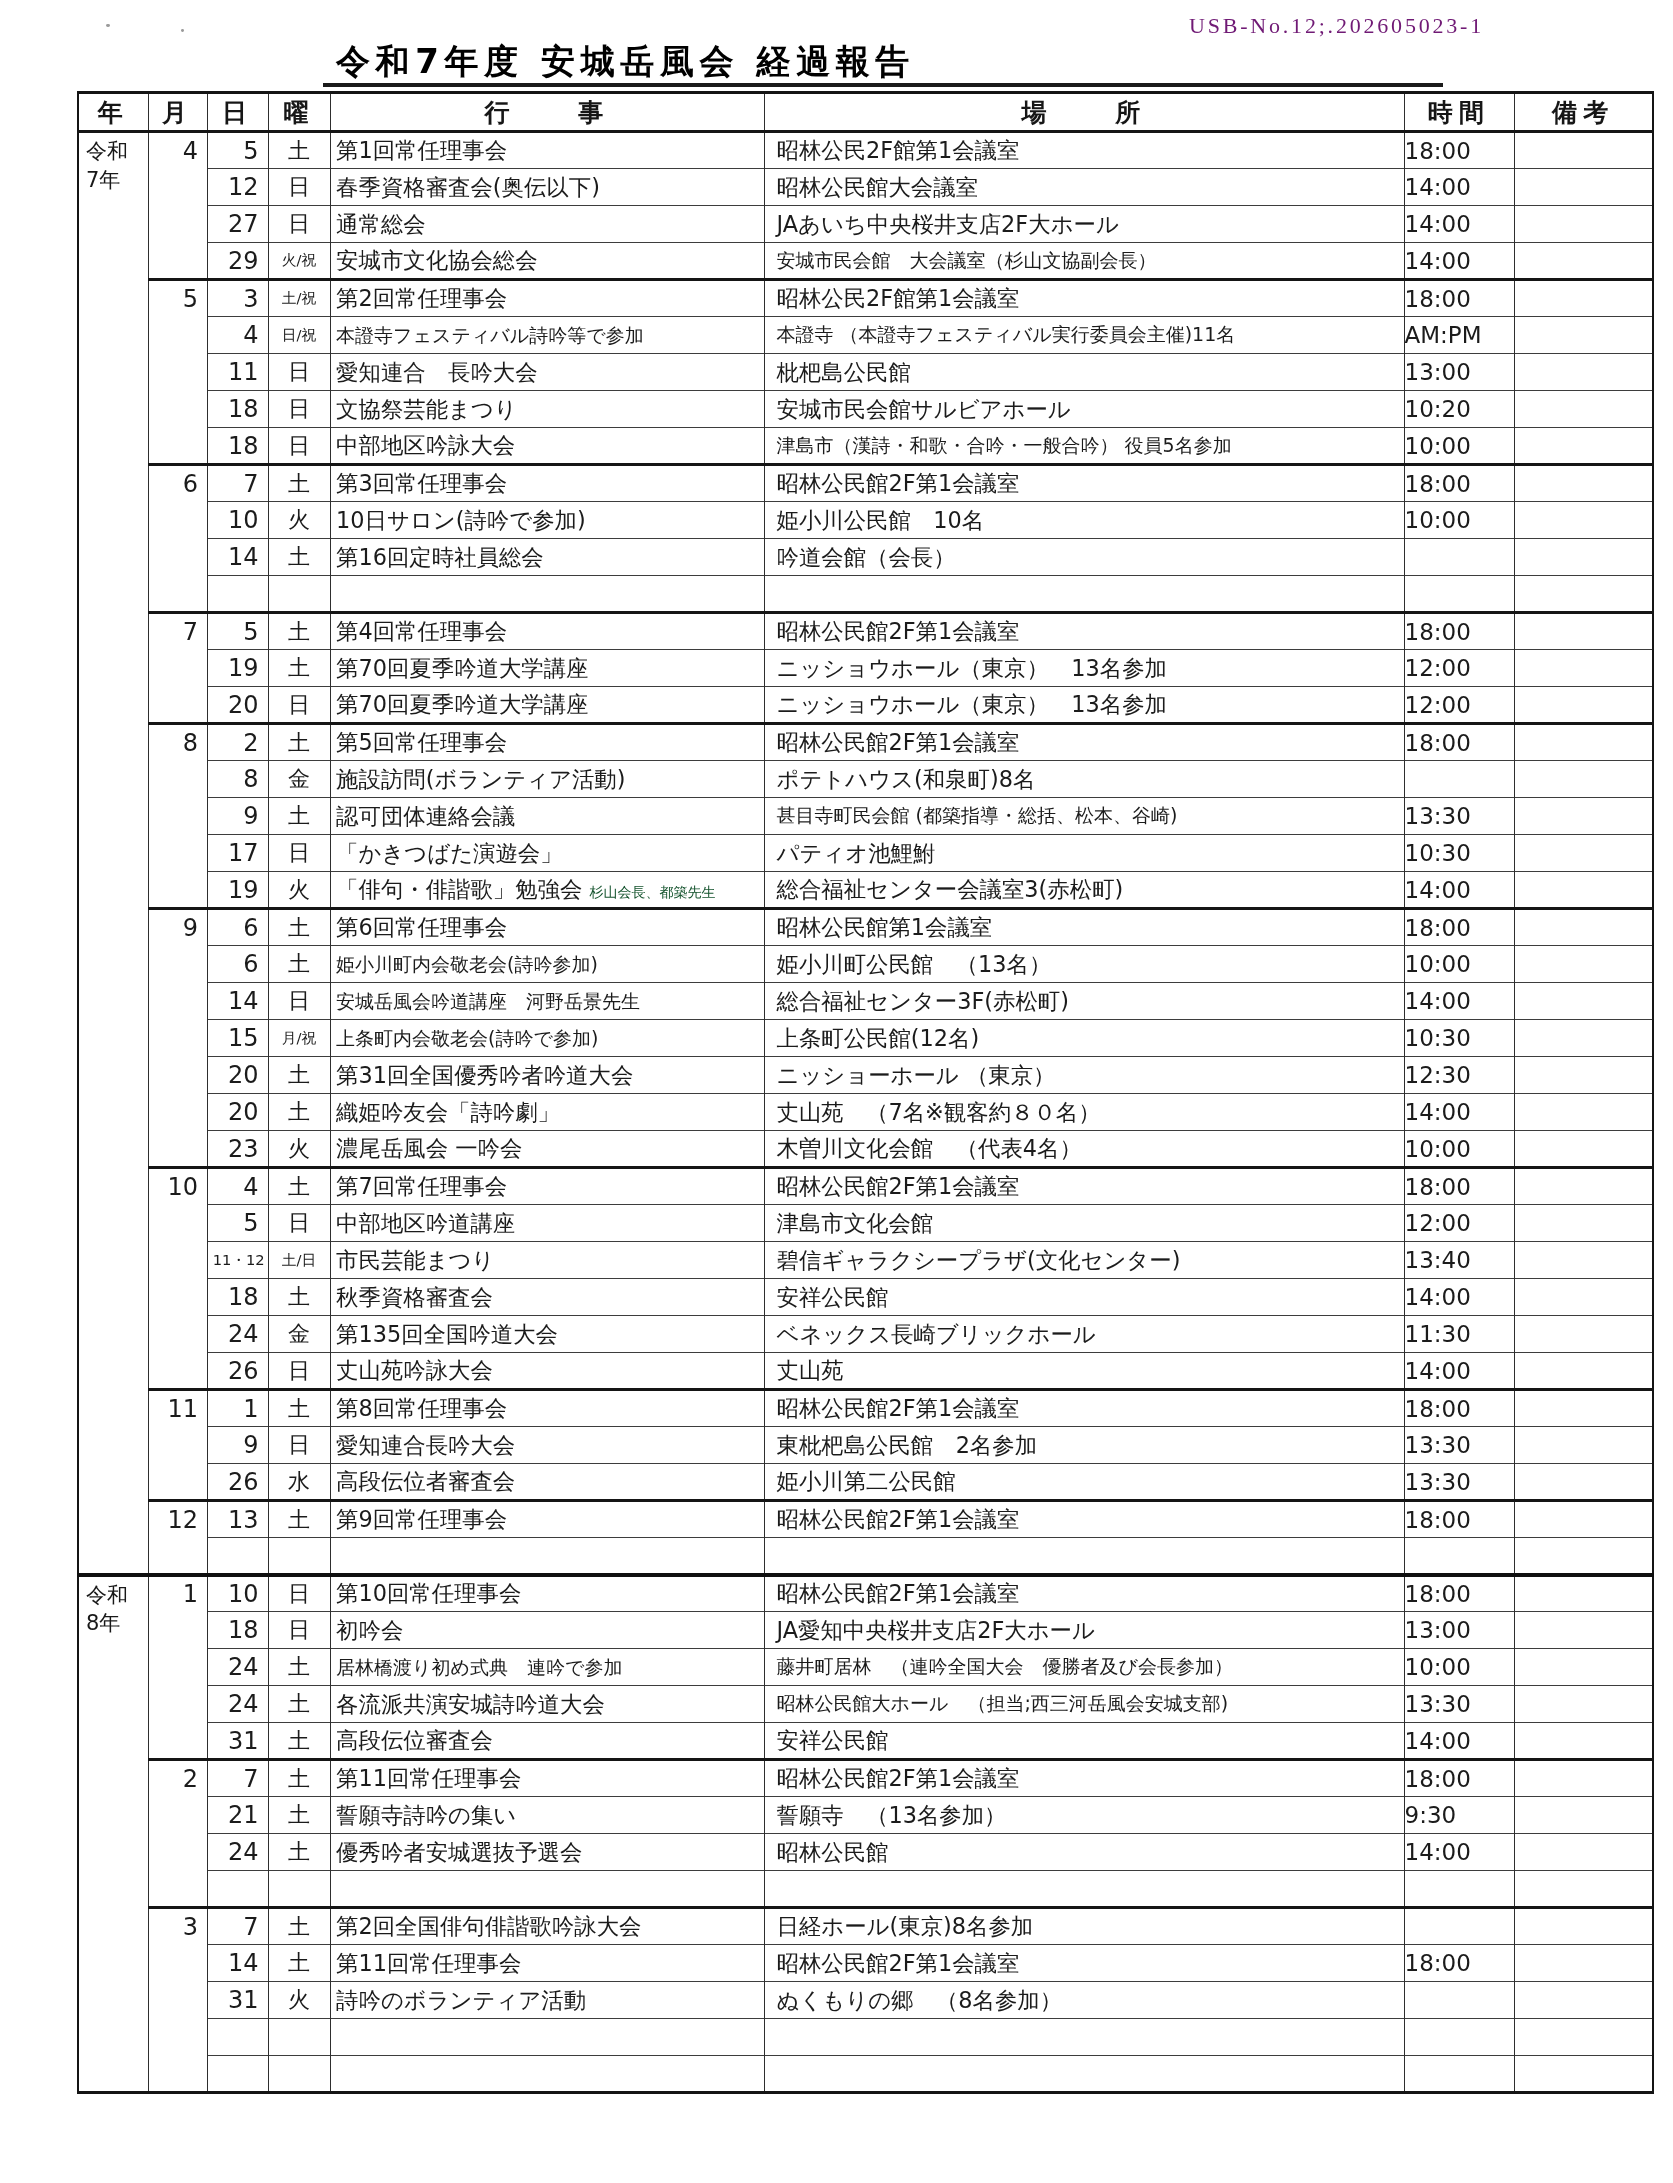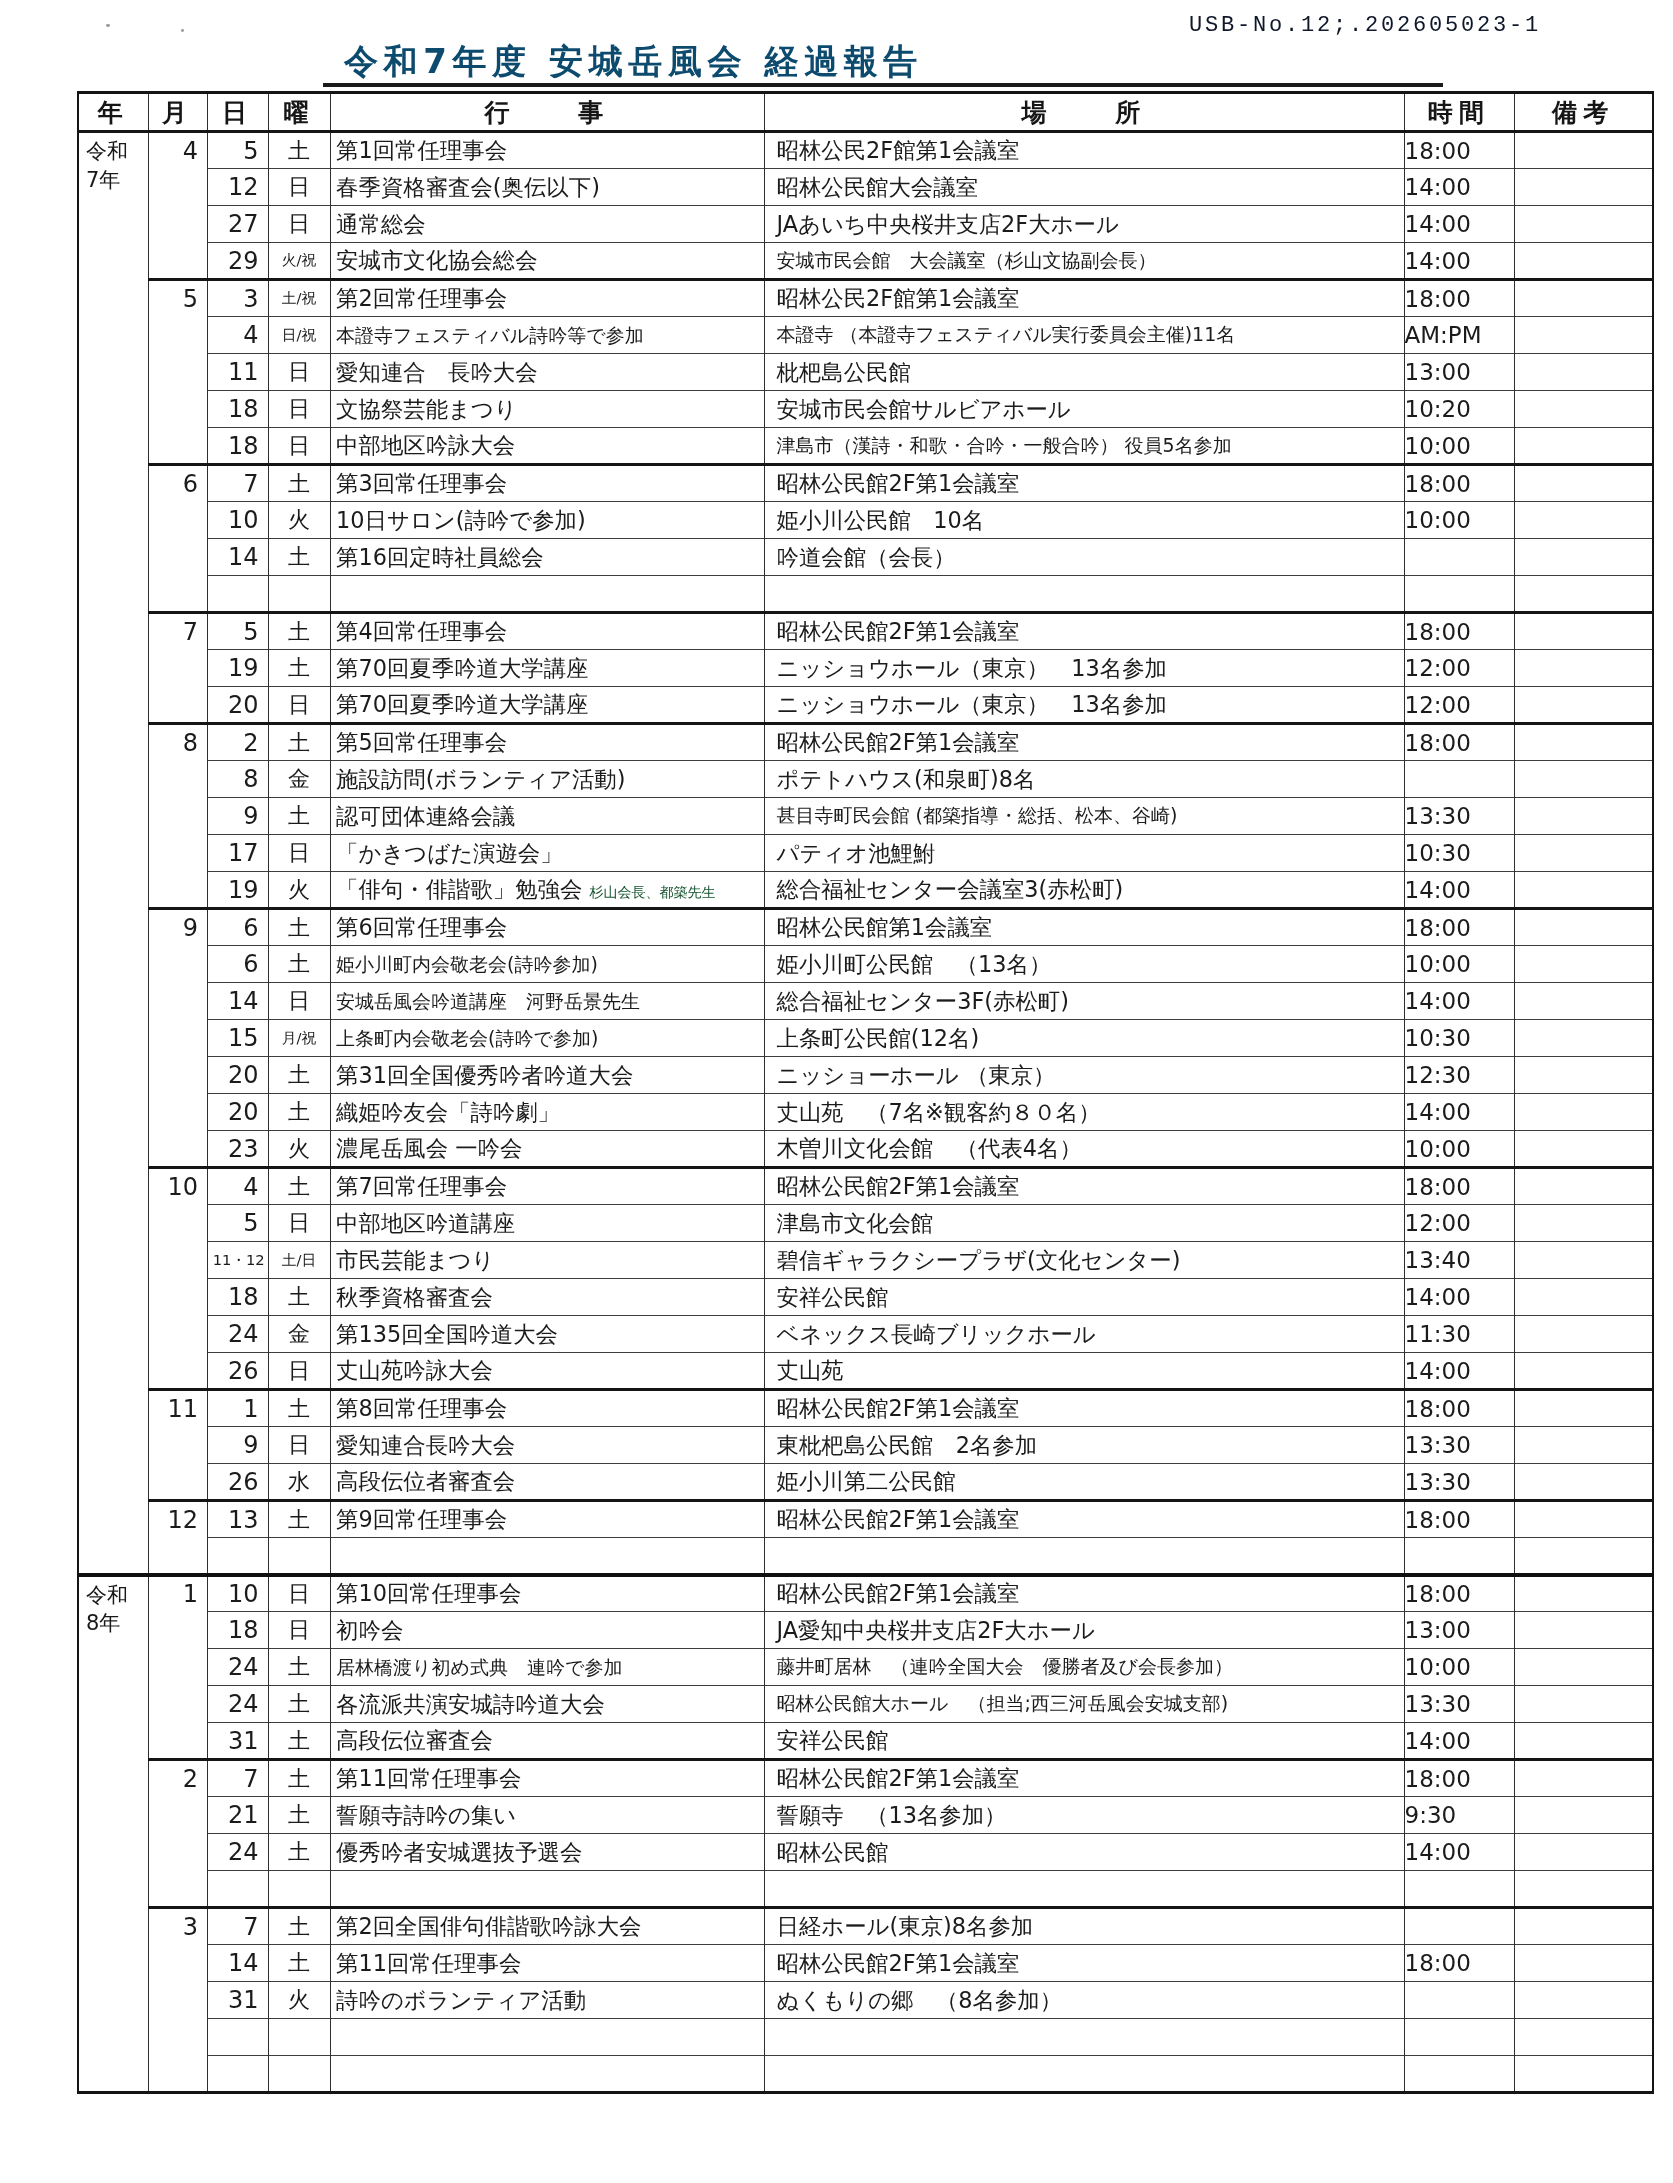--- a/index.html
+++ b/index.html
@@ -6,27 +6,27 @@
   body{
     width:1674px;height:2183px;
     background:#fefefe;
     font-family:"DejaVu Sans",sans-serif;
     color:#1c1c1c;
     overflow:hidden;
   }
   .page{position:relative;width:1674px;height:2183px;background:#fff;}
   .usb{
     position:absolute;left:1189px;top:12.6px;
-    font-family:Liberation Mono, monospace;
-    font-size:22px;letter-spacing:2.8px;color:#0f172a;
+    font-family:Liberation Serif, serif;
+    font-size:22px;letter-spacing:2.8px;color:#701a75;
     white-space:nowrap;
   }
   .title{
-    position:absolute;left:344px;top:39px;
-    font-size:34px;font-weight:bold;letter-spacing:5.6px;color:#0c4a6e;
+    position:absolute;left:336px;top:39px;
+    font-size:34px;font-weight:bold;letter-spacing:5.6px;color:#000000;
     white-space:nowrap;
   }
   .title-underline{
     position:absolute;left:323px;top:83px;width:1120px;height:3.5px;
     background:#1a1a1a;
   }
   .speck{position:absolute;background:#9a9a9a;border-radius:50%;}
   .s1{left:106px;top:24px;width:3.5px;height:2.8px;}
   .s2{left:181px;top:29px;width:2.8px;height:2.8px;}
   .s3{left:878px;top:1060px;width:4.2px;height:2.8px;}

